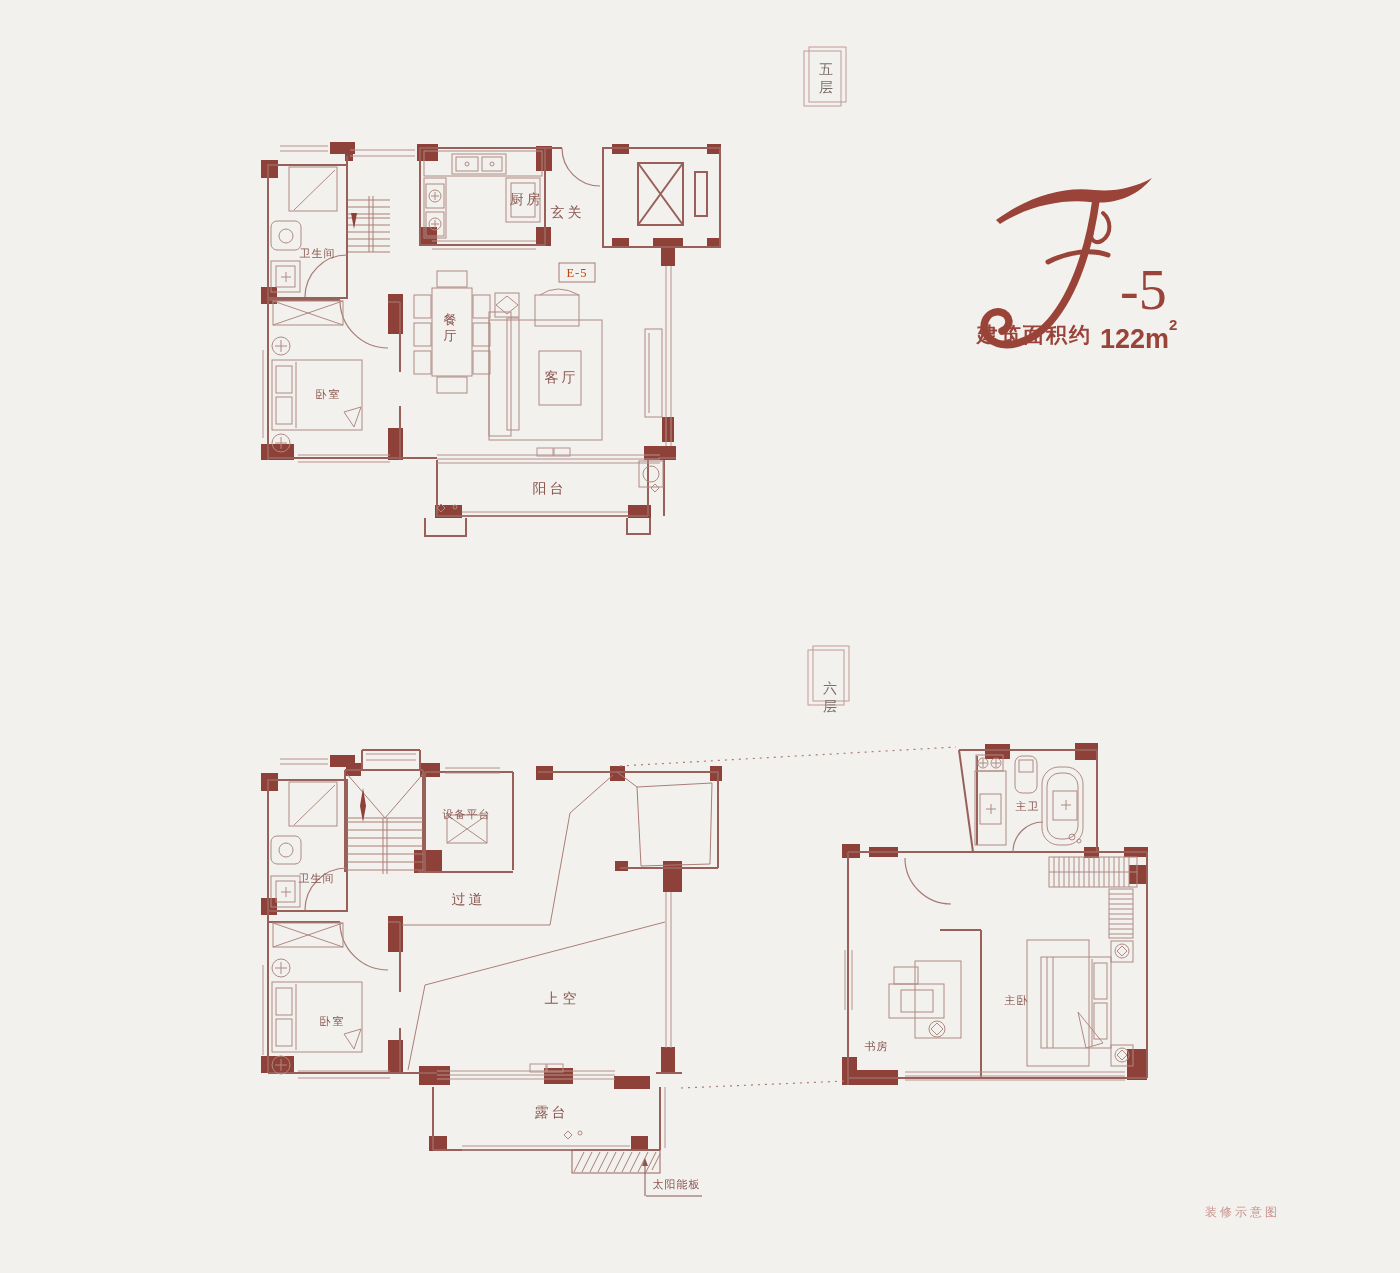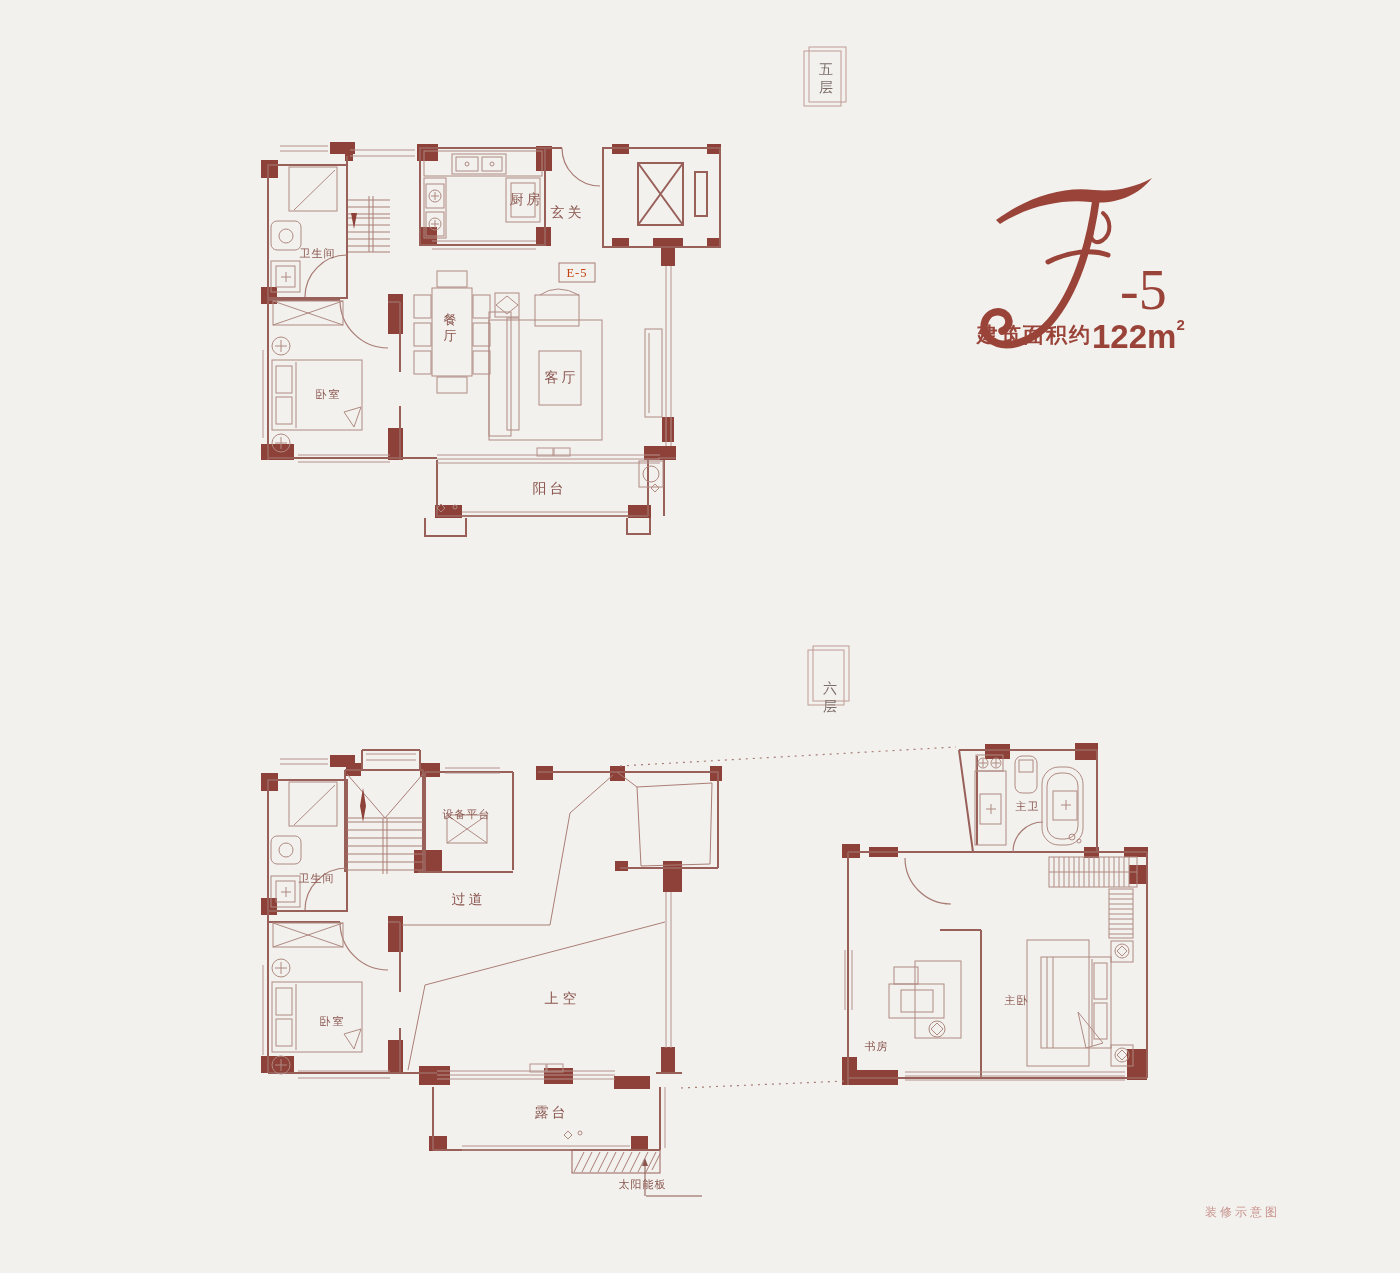--- a/index.html
+++ b/index.html
@@ -30,21 +30,21 @@
   }
   .logo-suffix{
     position:absolute;color:#9a4338;font-size:56px;
     font-family:"Liberation Serif","DejaVu Serif",serif;
   }
   .area-line{
     position:absolute;color:#9a4338;white-space:nowrap;
     font-family:"Liberation Sans","DejaVu Sans",sans-serif;
   }
   .area-prefix{font-size:21px;letter-spacing:2px;font-weight:600;vertical-align:6px;}
-  .area-number{font-size:33px;font-weight:600;margin-left:0;}
+  .area-number{font-size:27px;font-weight:600;margin-left:8px;}
   .area-sup{font-size:15px;font-weight:600;vertical-align:18px;}
   .doc-note{
     position:absolute;color:#c9948e;font-size:12px;letter-spacing:3px;
   }
 </style>
 </head>
 <body>
 
 <div class="stage">
 
@@ -396,21 +396,21 @@
 <div class="lbl" style="left:560px;top:378px;">客厅</div>
 <div class="lbl small" style="left:328px;top:394px;letter-spacing:2px;">卧室</div>
 <div class="lbl" style="left:548px;top:489px;">阳台</div>
 
 <div class="lbl small" style="left:316px;top:878px;">卫生间</div>
 <div class="lbl small" style="left:466px;top:814px;">设备平台</div>
 <div class="lbl" style="left:467px;top:900px;">过道</div>
 <div class="lbl small" style="left:332px;top:1021px;letter-spacing:2px;">卧室</div>
 <div class="lbl" style="left:561px;top:999px;letter-spacing:4px;">上空</div>
 <div class="lbl" style="left:550px;top:1113px;">露台</div>
-<div class="lbl small" style="left:642px;top:1184px;">太阳能板</div>
+<div class="lbl small" style="left:676px;top:1184px;">太阳能板</div>
 <div class="lbl small" style="left:1027px;top:806px;">主卫</div>
 <div class="lbl small" style="left:876px;top:1002px;margin-top:44px;">书房</div>
 <div class="lbl small" style="left:1016px;top:1000px;">主卧</div>
 
 <div class="logo-suffix" style="left:1120px;top:258px;">-5</div>
 <div class="area-line" style="left:977px;top:316px;">
   <span class="area-prefix">建筑面积约</span><span class="area-number"><span>122</span><span>m</span></span><span class="area-sup">2</span>
 </div>
 
 <div class="doc-note" style="left:1205px;top:1204px;">装修示意图</div>

